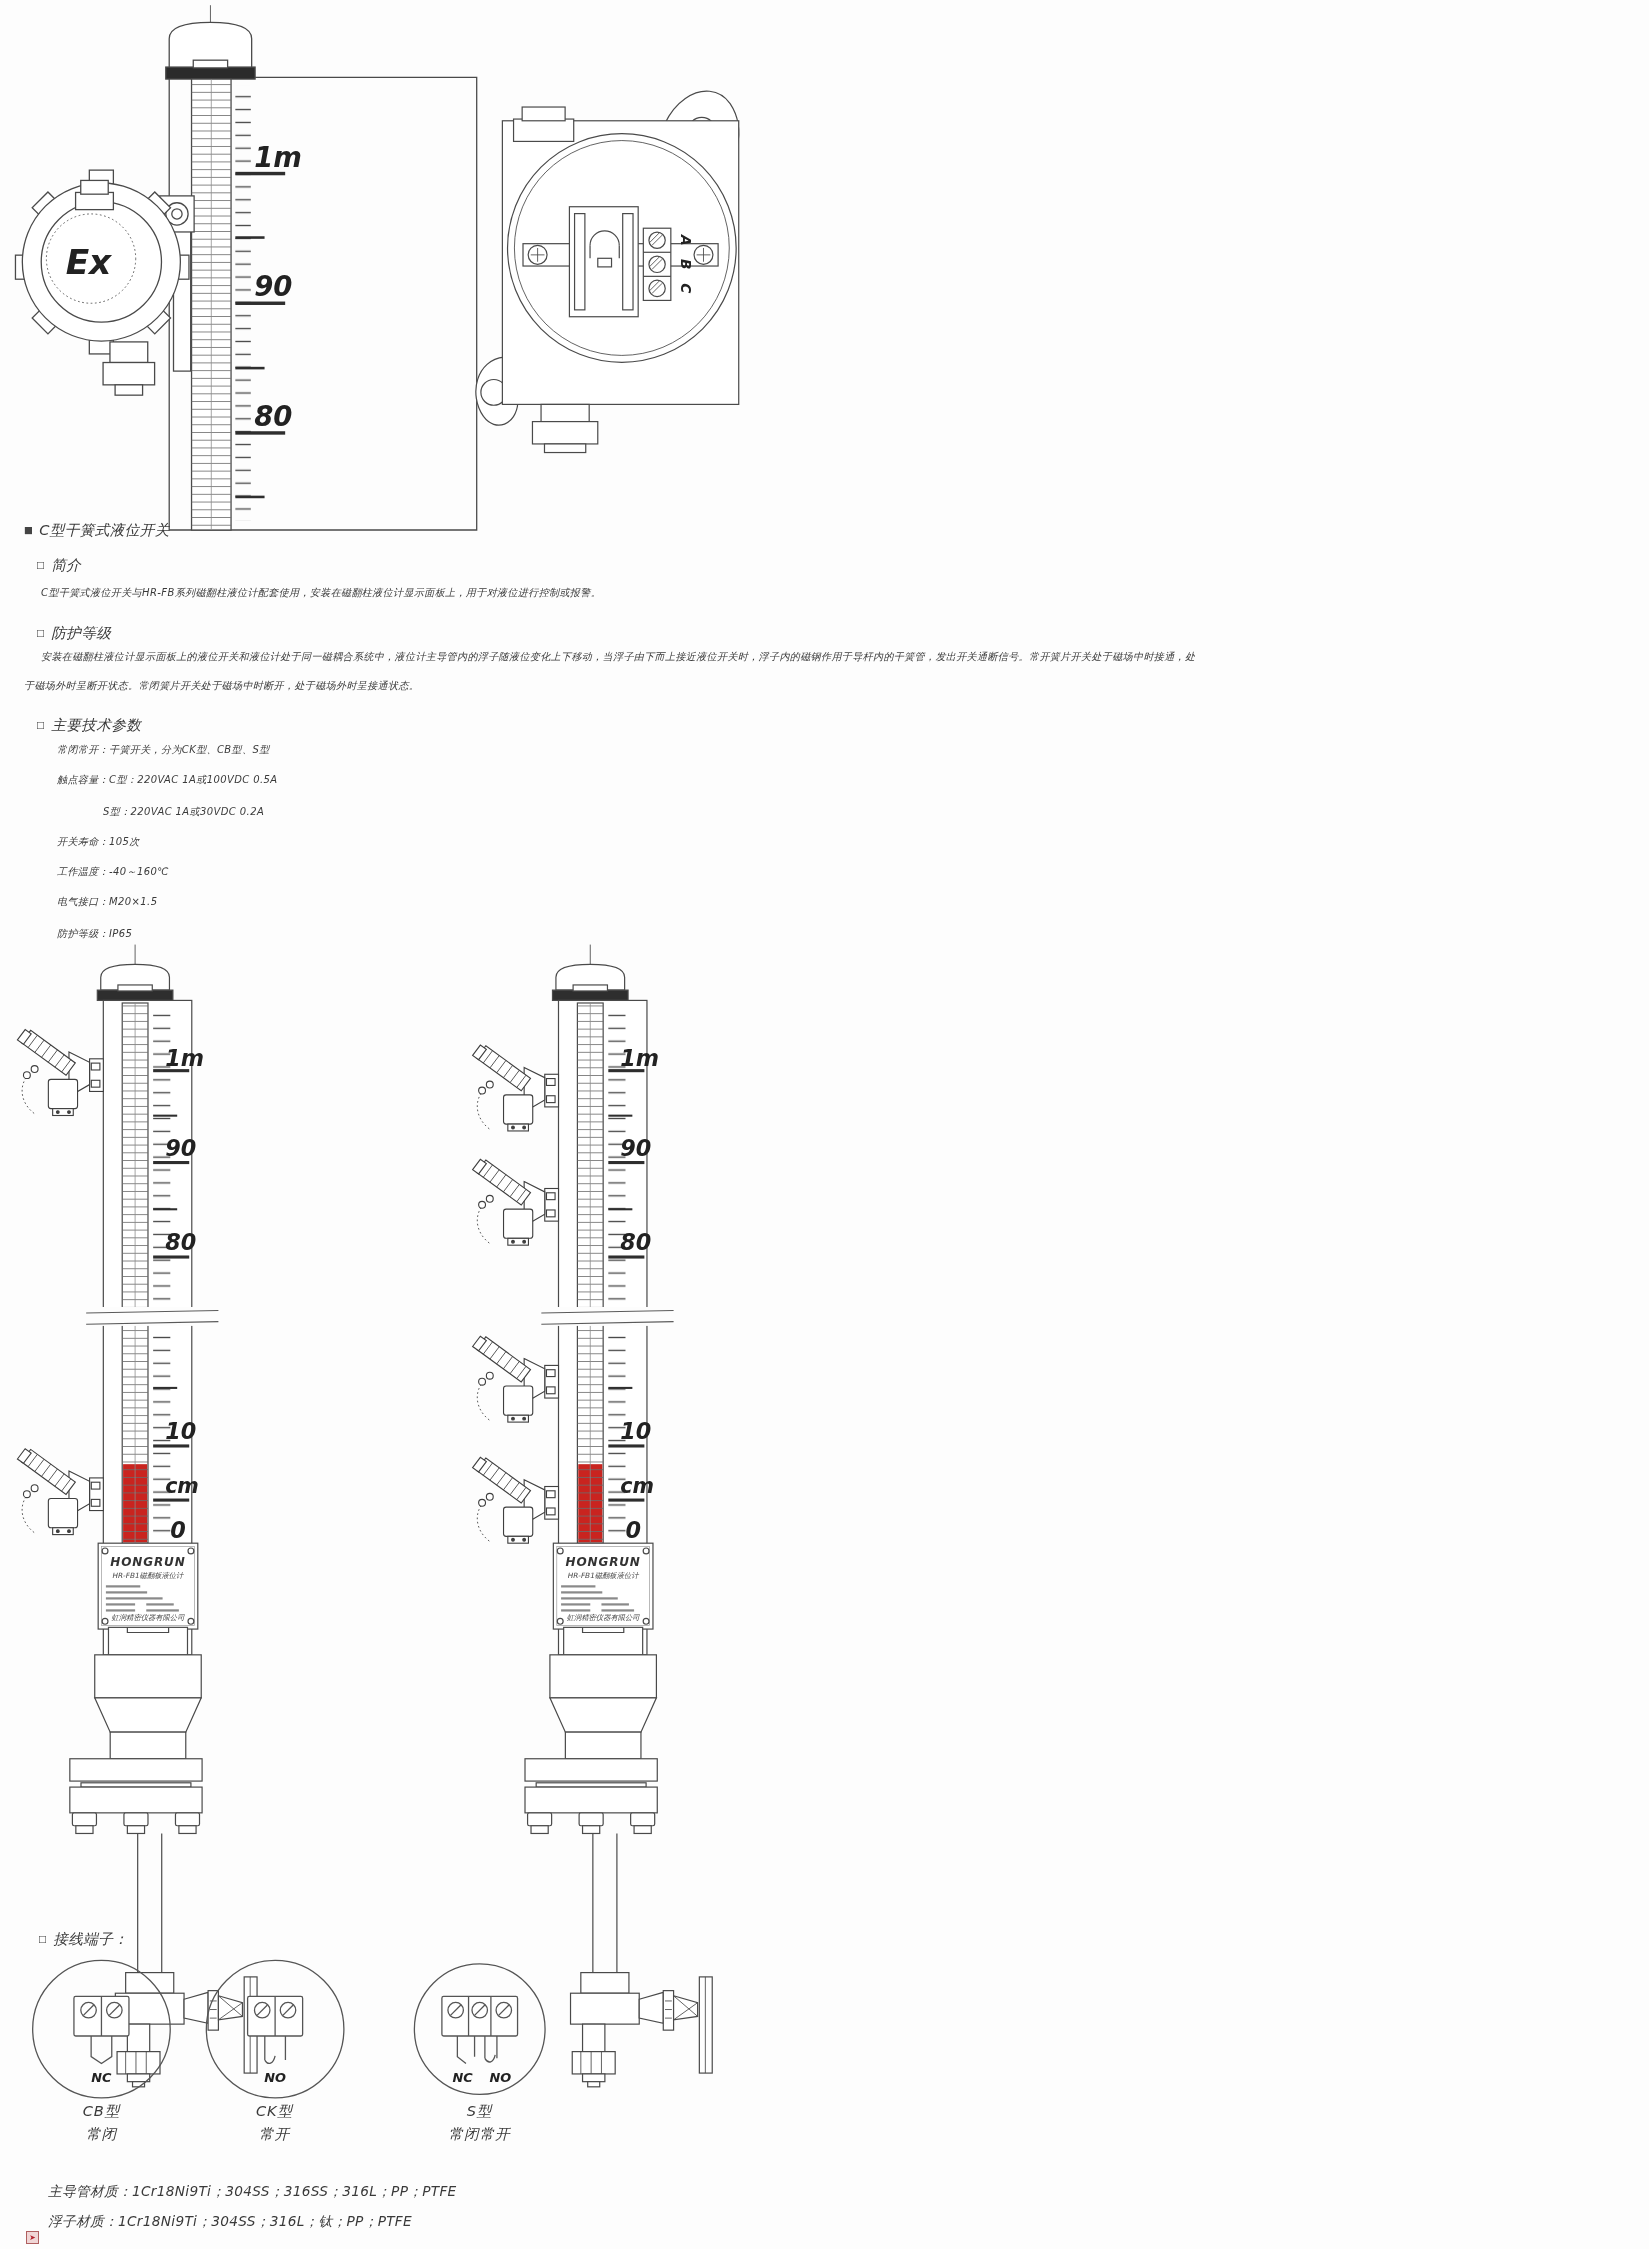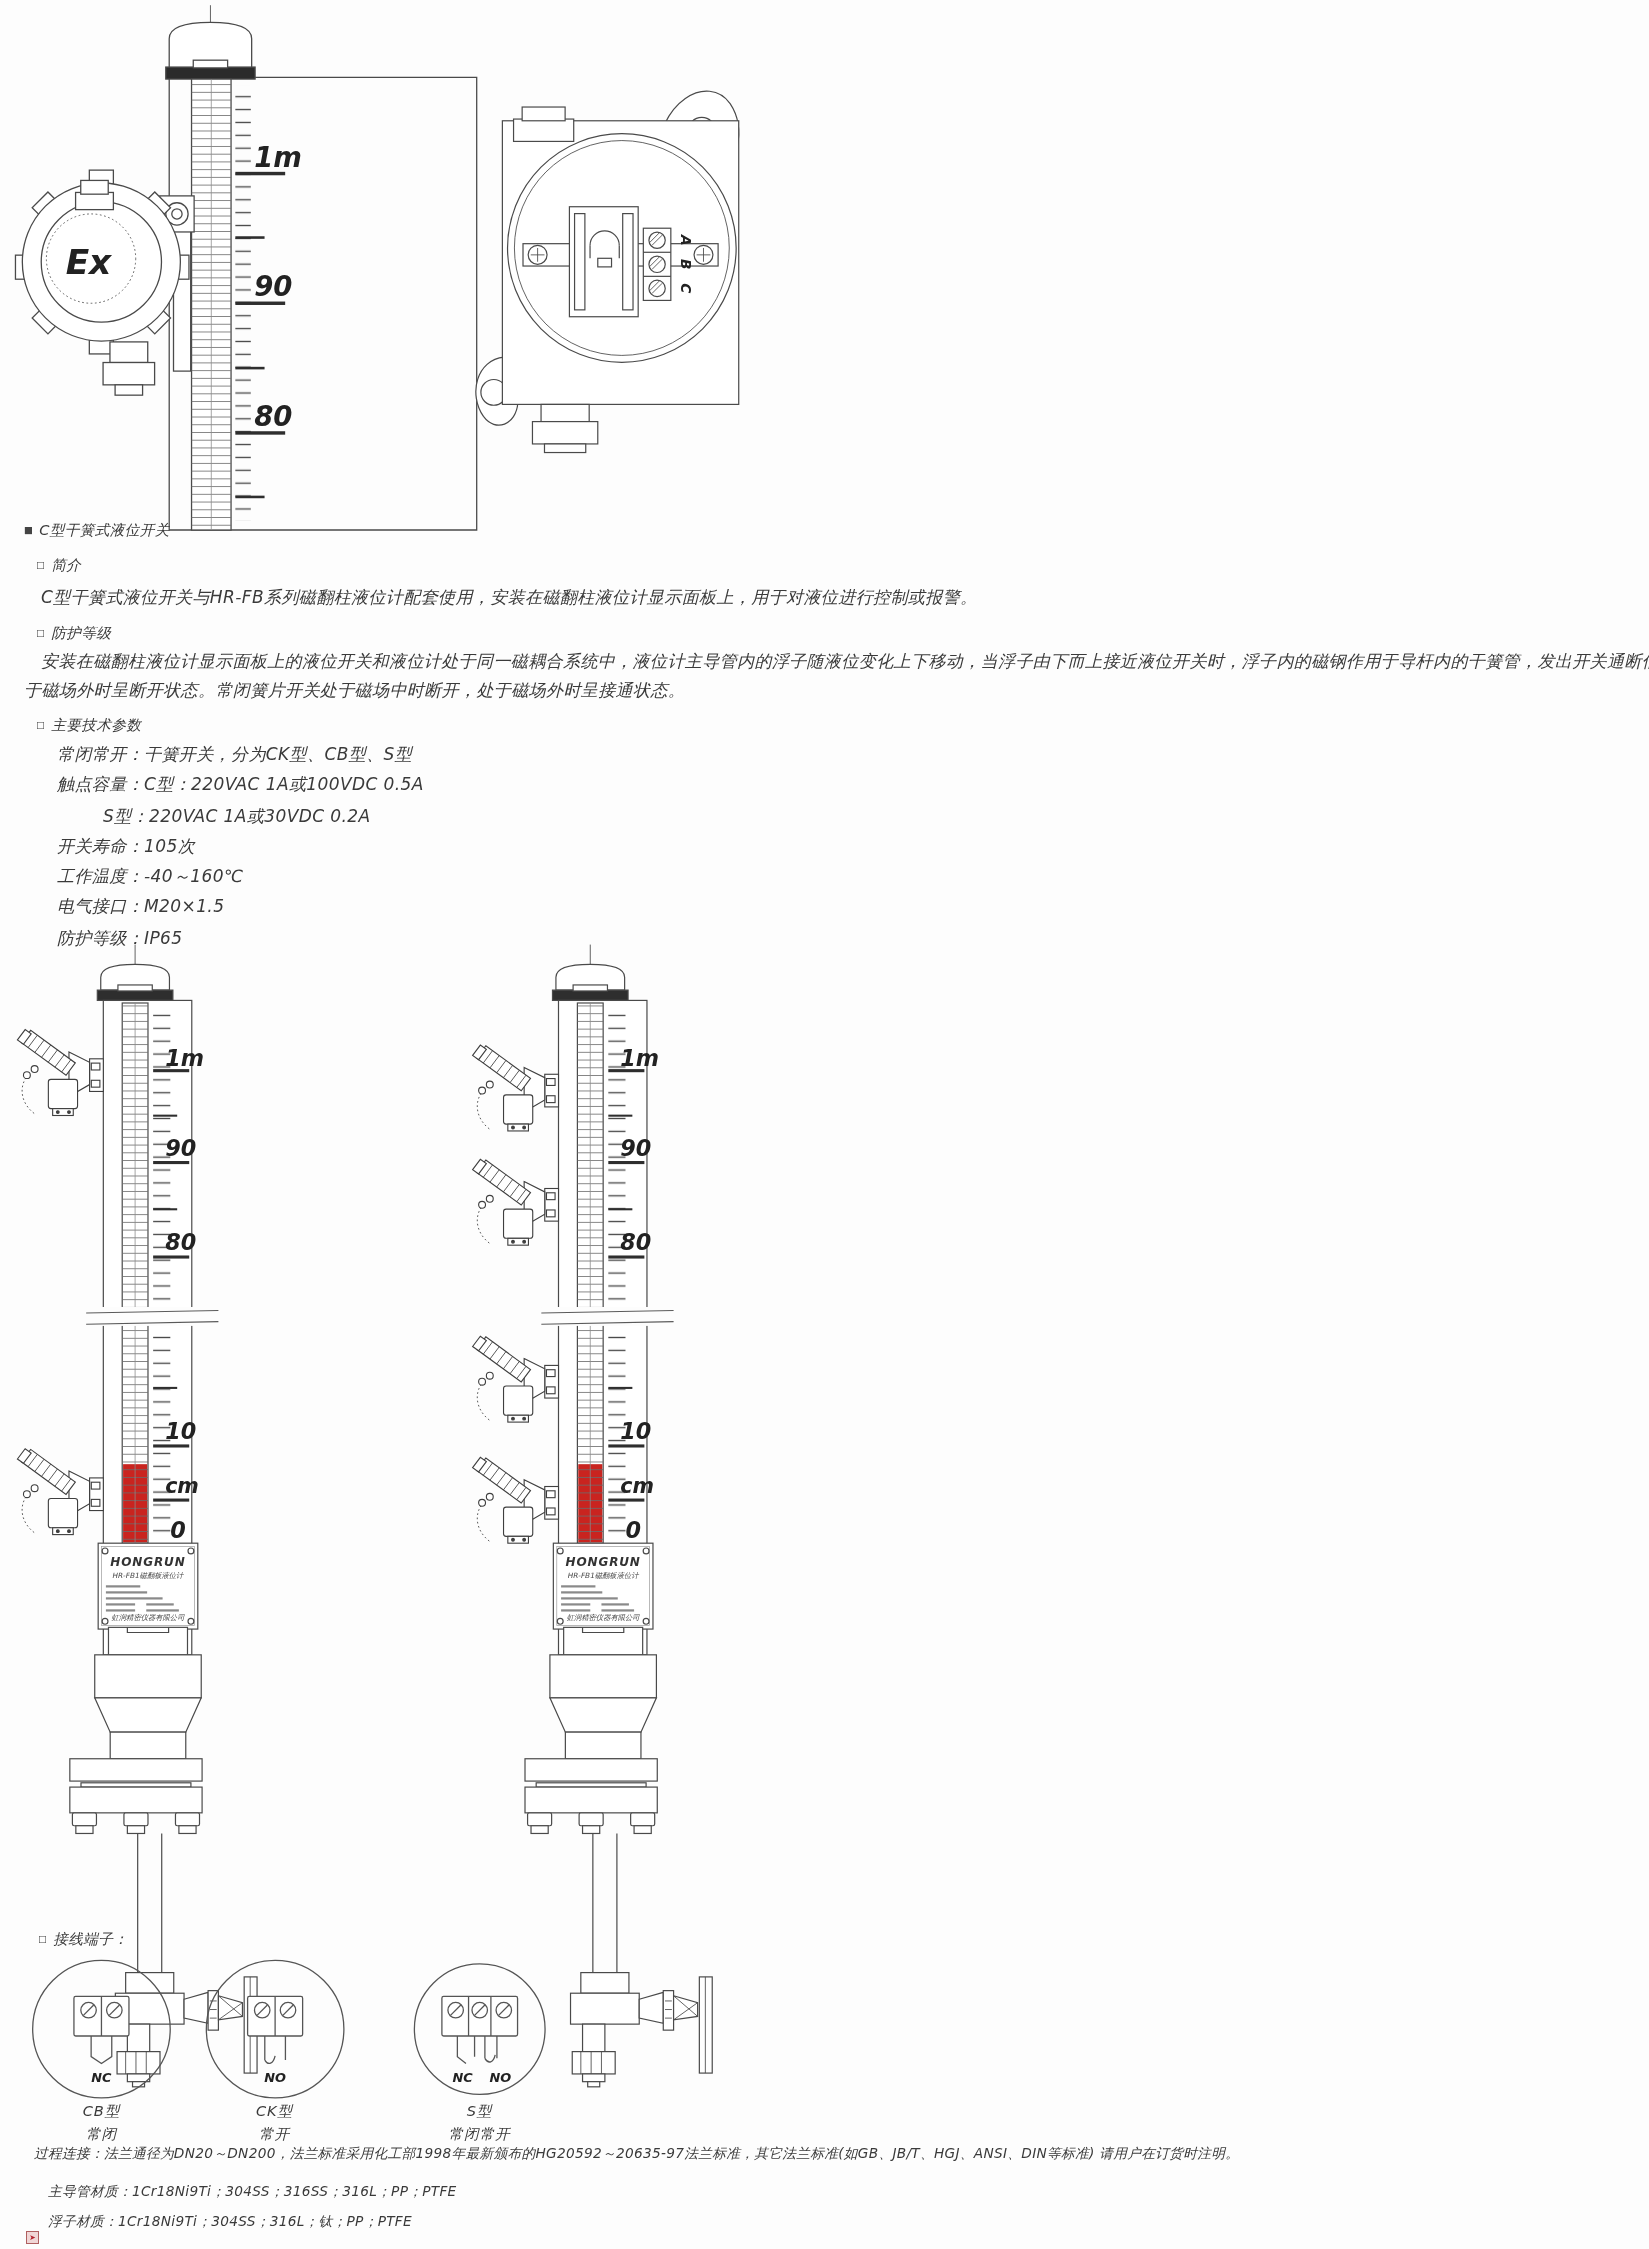--- a/index.html
+++ b/index.html
@@ -1,21 +1,21 @@
 <!DOCTYPE html>
 <html style="font-size:13.7px"><head>
 <meta charset="utf-8">
 <style>
   html,body{margin:0;padding:0;background:#fff;}
   #page{position:relative;width:1649px;height:2250px;background:#fdfdfd;overflow:hidden;
         font-family:"DejaVu Sans","Liberation Sans",sans-serif;color:#3a3a3a;font-style:italic;}
   .t{position:absolute;white-space:nowrap;line-height:1.2;}
   .marker{font-size:9.4px;margin-right:6px;vertical-align:1.7px;color:#444;}
   .h{font-size:14.6px;letter-spacing:0.4px;}
-  .p{font-size:17px;letter-spacing:0.4px;}
+  .p{font-size:10px;letter-spacing:0.4px;}
   .f{font-size:13.7px;letter-spacing:0.3px;}
   .clabel{position:absolute;text-align:center;font-size:14.6px;letter-spacing:0.9px;}
   svg{position:absolute;overflow:visible;}
   svg text{font-family:"DejaVu Sans","Liberation Sans",sans-serif;}
   .np-bar{fill:#8a8a8a;}
   #broken-img{position:absolute;width:11.2px;height:11.2px;border:0.9px solid #b06060;background:#f0d6d6;
               display:flex;align-items:center;justify-content:center;font-size:7.7px;color:#b3222c;}
 </style>
 </head>
 <body>
@@ -307,20 +307,19 @@
     </g>
   </svg>
 
   <div class="clabel" style="left:33px;top:2102px;width:137px">CB型</div>
   <div class="clabel" style="left:33px;top:2125px;width:137px">常闭</div>
   <div class="clabel" style="left:206px;top:2102px;width:137px">CK型</div>
   <div class="clabel" style="left:206px;top:2125px;width:137px">常开</div>
   <div class="clabel" style="left:411px;top:2102px;width:137px">S型</div>
   <div class="clabel" style="left:411px;top:2125px;width:137px">常闭常开</div>
 
-  <div class="t f" style="left:34px;top:2145px">过程连接：法兰通径为DN20～DN200，法兰标准采用化工部1998年最新颁布的HG20592～20635-97法兰标准，其它法兰标准(如GB、JB/T、HGJ、ANSI、DIN等标准) 请用户在订货时注明。</div>
   <div class="t f" style="left:48px;top:2183px">主导管材质：1Cr18Ni9Ti；304SS；316SS；316L；PP；PTFE</div>
   <div class="t f" style="left:48px;top:2213px">浮子材质：1Cr18Ni9Ti；304SS；316L；钛；PP；PTFE</div>
 
   <div id="broken-img" style="left:26px;top:2231px">➤</div>
 
 </div>
 
 
 </body></html>

